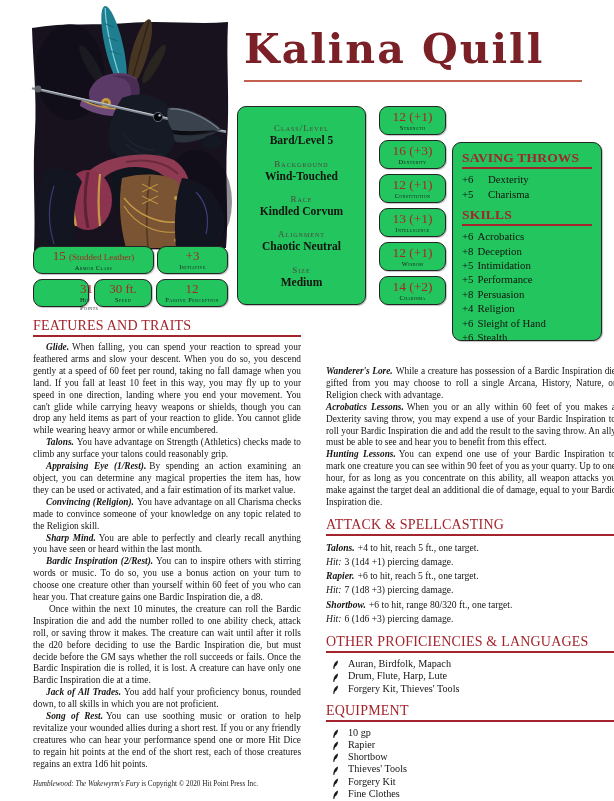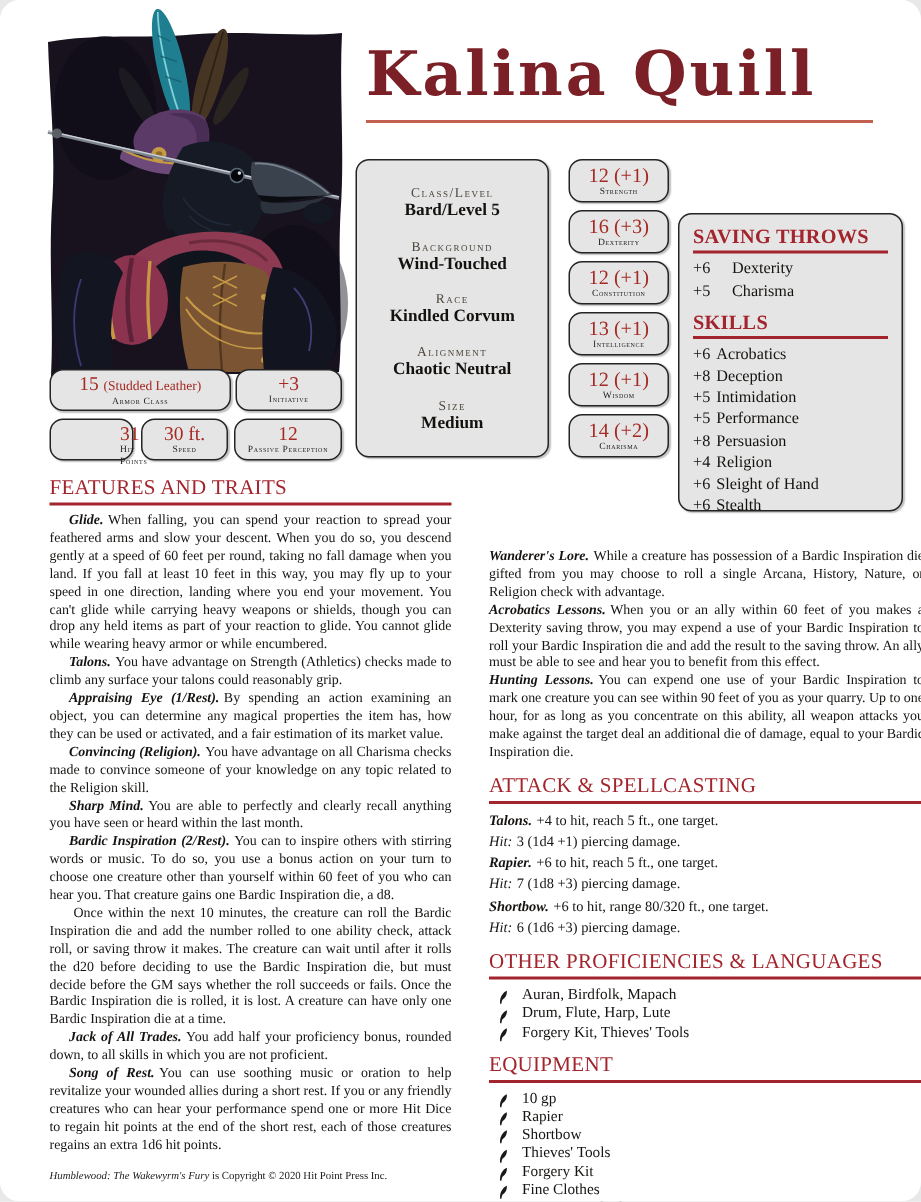--- a/index.html
+++ b/index.html
@@ -1,40 +1,40 @@
 <!DOCTYPE html>
 <html><head>
 <meta charset="utf-8">
 <style>
   * { margin: 0; padding: 0; box-sizing: border-box; }
   html, body { background: #e8e8e8; }
   body { font-family: "Liberation Serif", serif; }
   .page {
     position: relative; width: 614px; height: 801px;
-    background: #ffffff; margin: 0 auto; overflow: hidden; border-radius: 13px;
+    background: #ffffff; margin: 0 auto; overflow: hidden;
   }
 
   
   .page-title {
     position: absolute; left: 244px; top: 24px; width: 356px;
     font-family: "DejaVu Serif", serif; font-weight: bold;
     font-size: 41px; line-height: 50px; letter-spacing: 2px;
     color: #7b2026; white-space: nowrap;
   }
   .title-rule {
     position: absolute; left: 244px; top: 80px; width: 338px; height: 2px;
     background: #c4604f;
   }
 
   
   .portrait { position: absolute; left: 26px; top: 2px; width: 208px; height: 256px; }
 
   
   .panel, .cbox, .abox {
-    border: 1.6px solid #242424; border-radius: 9px; background: #e5e5e5;
+    border: 1.6px solid #242424; border-radius: 9px; background: #22c55e;
     box-shadow: 1px 1px 1px rgba(0,0,0,0.25);
   }
   .info-panel {
     position: absolute; left: 237px; top: 106px; width: 129px; height: 199px;
     display: flex; flex-direction: column; justify-content: space-evenly;
     text-align: center; padding: 4px 4px;
   }
   .info-label {
     font-variant: small-caps; font-size: 9px; letter-spacing: 1px; color: #4e483f;
   }

